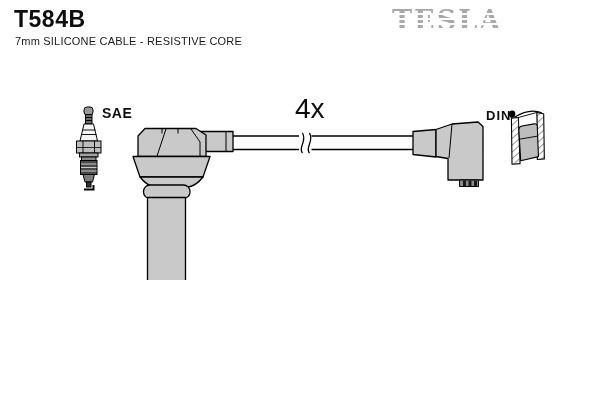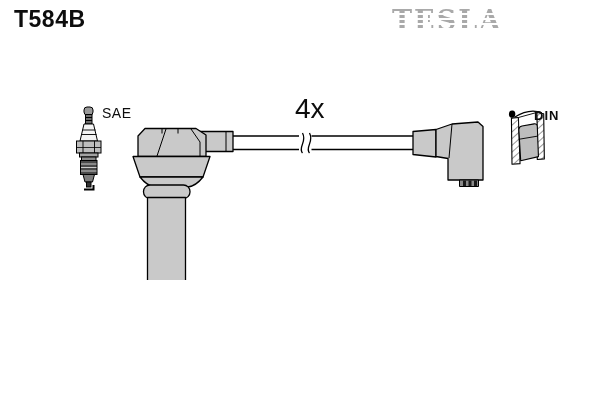--- a/index.html
+++ b/index.html
@@ -23,37 +23,38 @@
   .logo-stripes {
     position:absolute; left:-3px; right:-3px; top:3px; bottom:-2px;
     background:repeating-linear-gradient(to bottom,
       rgba(255,255,255,0) 0px, rgba(255,255,255,0) 3px,
       #ffffff 3px, #ffffff 5px);
     pointer-events:none;
   }
   .diagram-svg { position:absolute; left:0; top:0; }
   .label-sae {
     position:absolute; left:102px; top:105px;
-    font-size:14px; font-weight:normal; color:#0d0d0d; letter-spacing:0.5px;
+    font-size:14px; font-weight:bold; color:#0d0d0d; letter-spacing:0.5px;
   }
   .label-qty {
     position:absolute; left:295px; top:93px;
     font-size:28px; color:#0d0d0d;
   }
   .label-din {
     position:absolute; left:486px; top:108px;
-    font-size:13px; font-weight:bold; color:#0d0d0d; letter-spacing:1px;margin-left:48px;
+    font-size:13px; font-weight:bold; color:#0d0d0d; letter-spacing:1px;
   }
 </style>
 </head>
 <body>
 
 <div class="page">
 
   <div class="part-number">T584B</div>
+  <div class="subtitle">7mm SILICONE CABLE - RESISTIVE CORE</div>
 
   <div class="logo">
     <span>TESLA</span>
     <span class="logo-stripes"></span>
   </div>
 
   <svg class="diagram-svg" width="600" height="400" viewBox="0 0 600 400" xmlns="http://www.w3.org/2000/svg">
     <defs>
       <pattern id="hatch" patternUnits="userSpaceOnUse" width="5" height="5" patternTransform="rotate(-45)">
         <rect width="5" height="5" fill="#ffffff"></rect>

